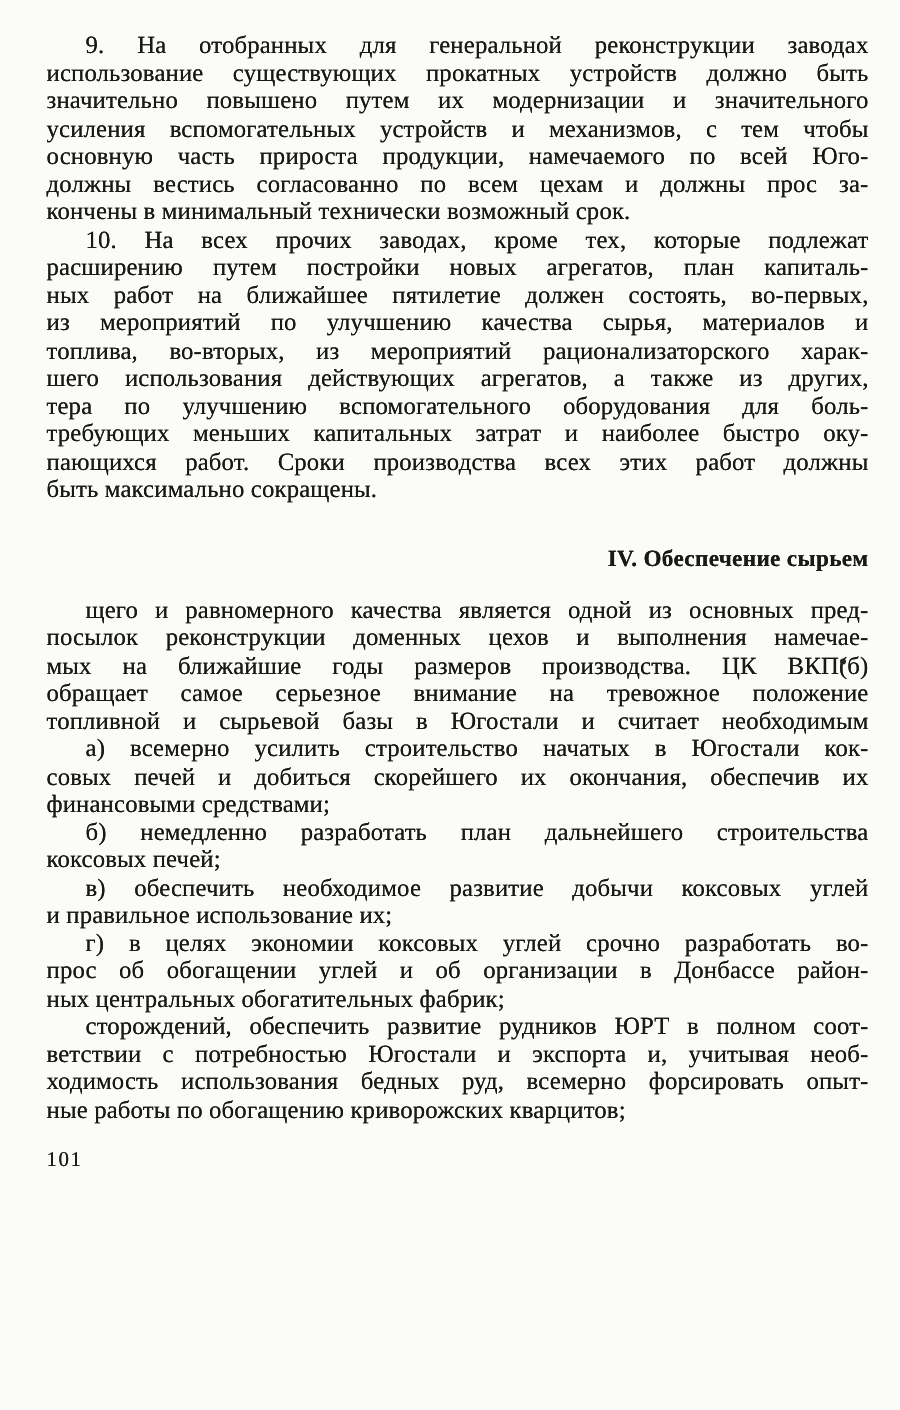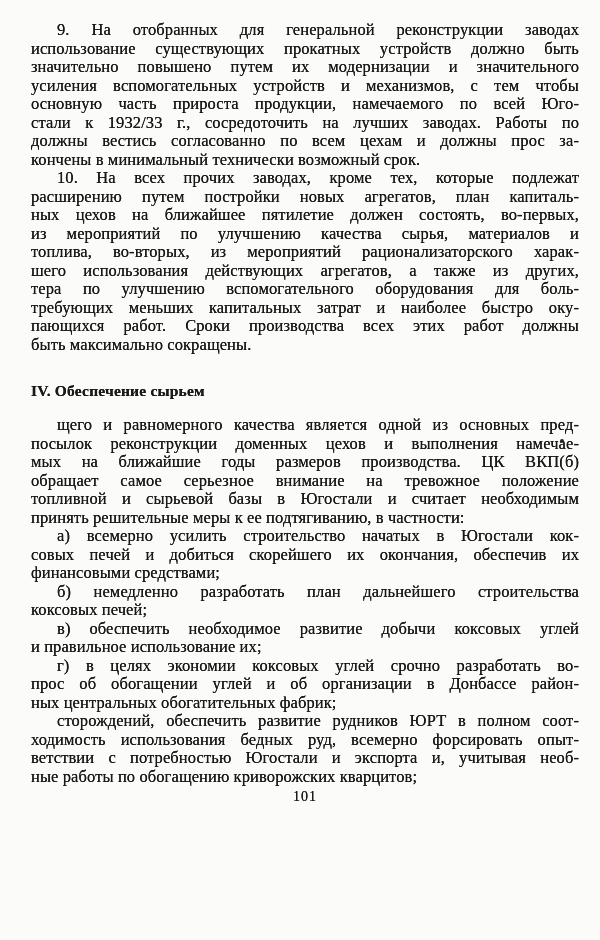--- a/index.html
+++ b/index.html
@@ -23,32 +23,31 @@
     text-shadow: 0 0 0.3px currentColor;
   }
   .line {
     text-align: justify;
     text-align-last: justify;
     white-space: normal;
   }
   .line.last { text-align-last: left; }
   .paragraph .line:first-child { text-indent: 26px; }
   .section-heading {
-    text-align: left;
+    text-align: right;
     font-weight: bold;
     font-size: 15.5px;
     line-height: 20px;
     margin-top: 27px;
     margin-bottom: 15px;
     letter-spacing: 0.2px;
   }
   .page-number {
-    text-align: center;
     font-size: 14px;
-    margin-top: 2px;
+    margin-top: 16px;
     letter-spacing: 1px;
     text-indent: 0;
   }
   .speck {
     position: absolute;
     left: 560px;
     top: 439px;
     width: 4px;
     height: 4px;
     border-radius: 50%;
@@ -60,47 +59,45 @@
 
 <div class="page">
 
   <section>
     <div class="paragraph">
         <div class="line">9. На отобранных для генеральной реконструкции заводах</div>
         <div class="line">использование существующих прокатных устройств должно быть</div>
         <div class="line">значительно повышено путем их модернизации и значительного</div>
         <div class="line">усиления вспомогательных устройств и механизмов, с тем чтобы</div>
         <div class="line">основную часть прироста продукции, намечаемого по всей Юго-</div>
-        <div class="line">стали к 1932/33 г., сосредоточить на лучших заводах. Работы по</div>
         <div class="line">должны вестись согласованно по всем цехам и должны прос за-</div>
         <div class="line last">кончены в минимальный технически возможный срок.</div>
       </div>
     <div class="paragraph">
         <div class="line">10. На всех прочих заводах, кроме тех, которые подлежат</div>
         <div class="line">расширению путем постройки новых агрегатов, план капиталь-</div>
-        <div class="line">ных цехов на ближайшее пятилетие должен состоять, во-первых,</div>
+        <div class="line">ных работ на ближайшее пятилетие должен состоять, во-первых,</div>
         <div class="line">из мероприятий по улучшению качества сырья, материалов и</div>
         <div class="line">топлива, во-вторых, из мероприятий рационализаторского харак-</div>
         <div class="line">шего использования действующих агрегатов, а также из других,</div>
         <div class="line">тера по улучшению вспомогательного оборудования для боль-</div>
         <div class="line">требующих меньших капитальных затрат и наиболее быстро оку-</div>
         <div class="line">пающихся работ. Сроки производства всех этих работ должны</div>
         <div class="line last">быть максимально сокращены.</div>
       </div>
   </section>
 
   <section>
     <h2 class="section-heading">IV. Обеспечение сырьем</h2>
     <div class="paragraph">
         <div class="line">щего и равномерного качества является одной из основных пред-</div>
         <div class="line">посылок реконструкции доменных цехов и выполнения намечае-</div>
         <div class="line">мых на ближайшие годы размеров производства. ЦК ВКП(б)</div>
         <div class="line">обращает самое серьезное внимание на тревожное положение</div>
         <div class="line">топливной и сырьевой базы в Югостали и считает необходимым</div>
-        <div class="line last">принять решительные меры к ее подтягиванию, в частности:</div>
       </div>
     <div class="paragraph">
         <div class="line">а) всемерно усилить строительство начатых в Югостали кок-</div>
         <div class="line">совых печей и добиться скорейшего их окончания, обеспечив их</div>
         <div class="line last">финансовыми средствами;</div>
       </div>
     <div class="paragraph">
         <div class="line">б) немедленно разработать план дальнейшего строительства</div>
         <div class="line last">коксовых печей;</div>
       </div>
@@ -108,22 +105,22 @@
         <div class="line">в) обеспечить необходимое развитие добычи коксовых углей</div>
         <div class="line last">и правильное использование их;</div>
       </div>
     <div class="paragraph">
         <div class="line">г) в целях экономии коксовых углей срочно разработать во-</div>
         <div class="line">прос об обогащении углей и об организации в Донбассе район-</div>
         <div class="line last">ных центральных обогатительных фабрик;</div>
       </div>
     <div class="paragraph">
         <div class="line">сторождений, обеспечить развитие рудников ЮРТ в полном соот-</div>
+        <div class="line">ветствии с потребностью Югостали и экспорта и, учитывая необ-</div>
         <div class="line">ходимость использования бедных руд, всемерно форсировать опыт-</div>
-        <div class="line">ветствии с потребностью Югостали и экспорта и, учитывая необ-</div>
         <div class="line last">ные работы по обогащению криворожских кварцитов;</div>
       </div>
   </section>
 
   <div class="page-number">101</div>
 
   <div class="speck"></div>
 </div>
 
 </body></html>

